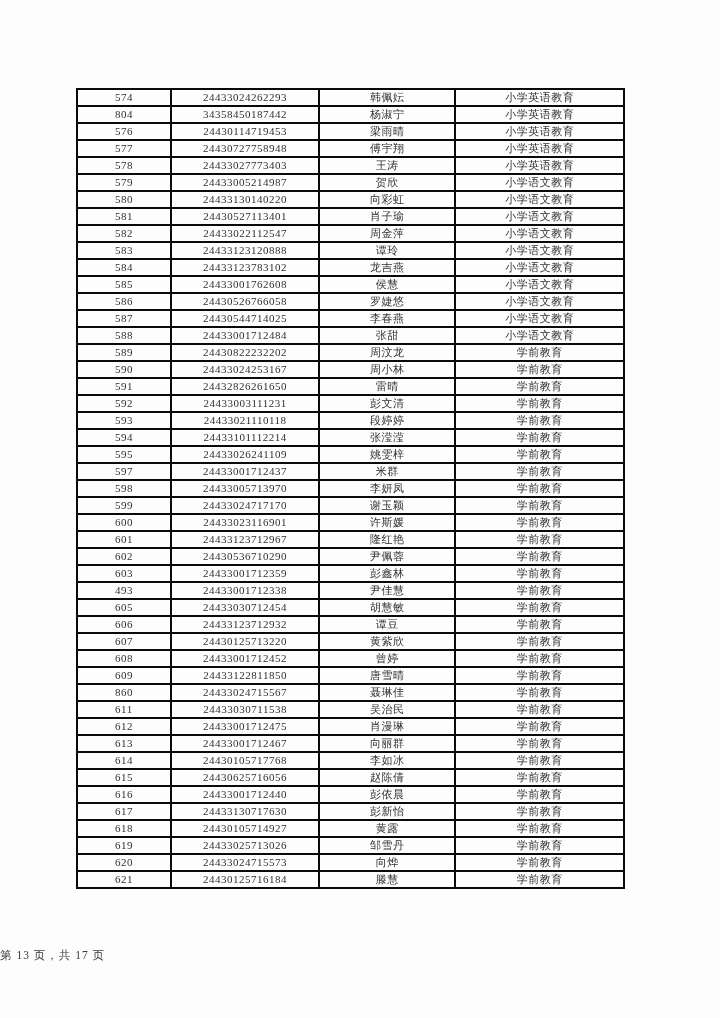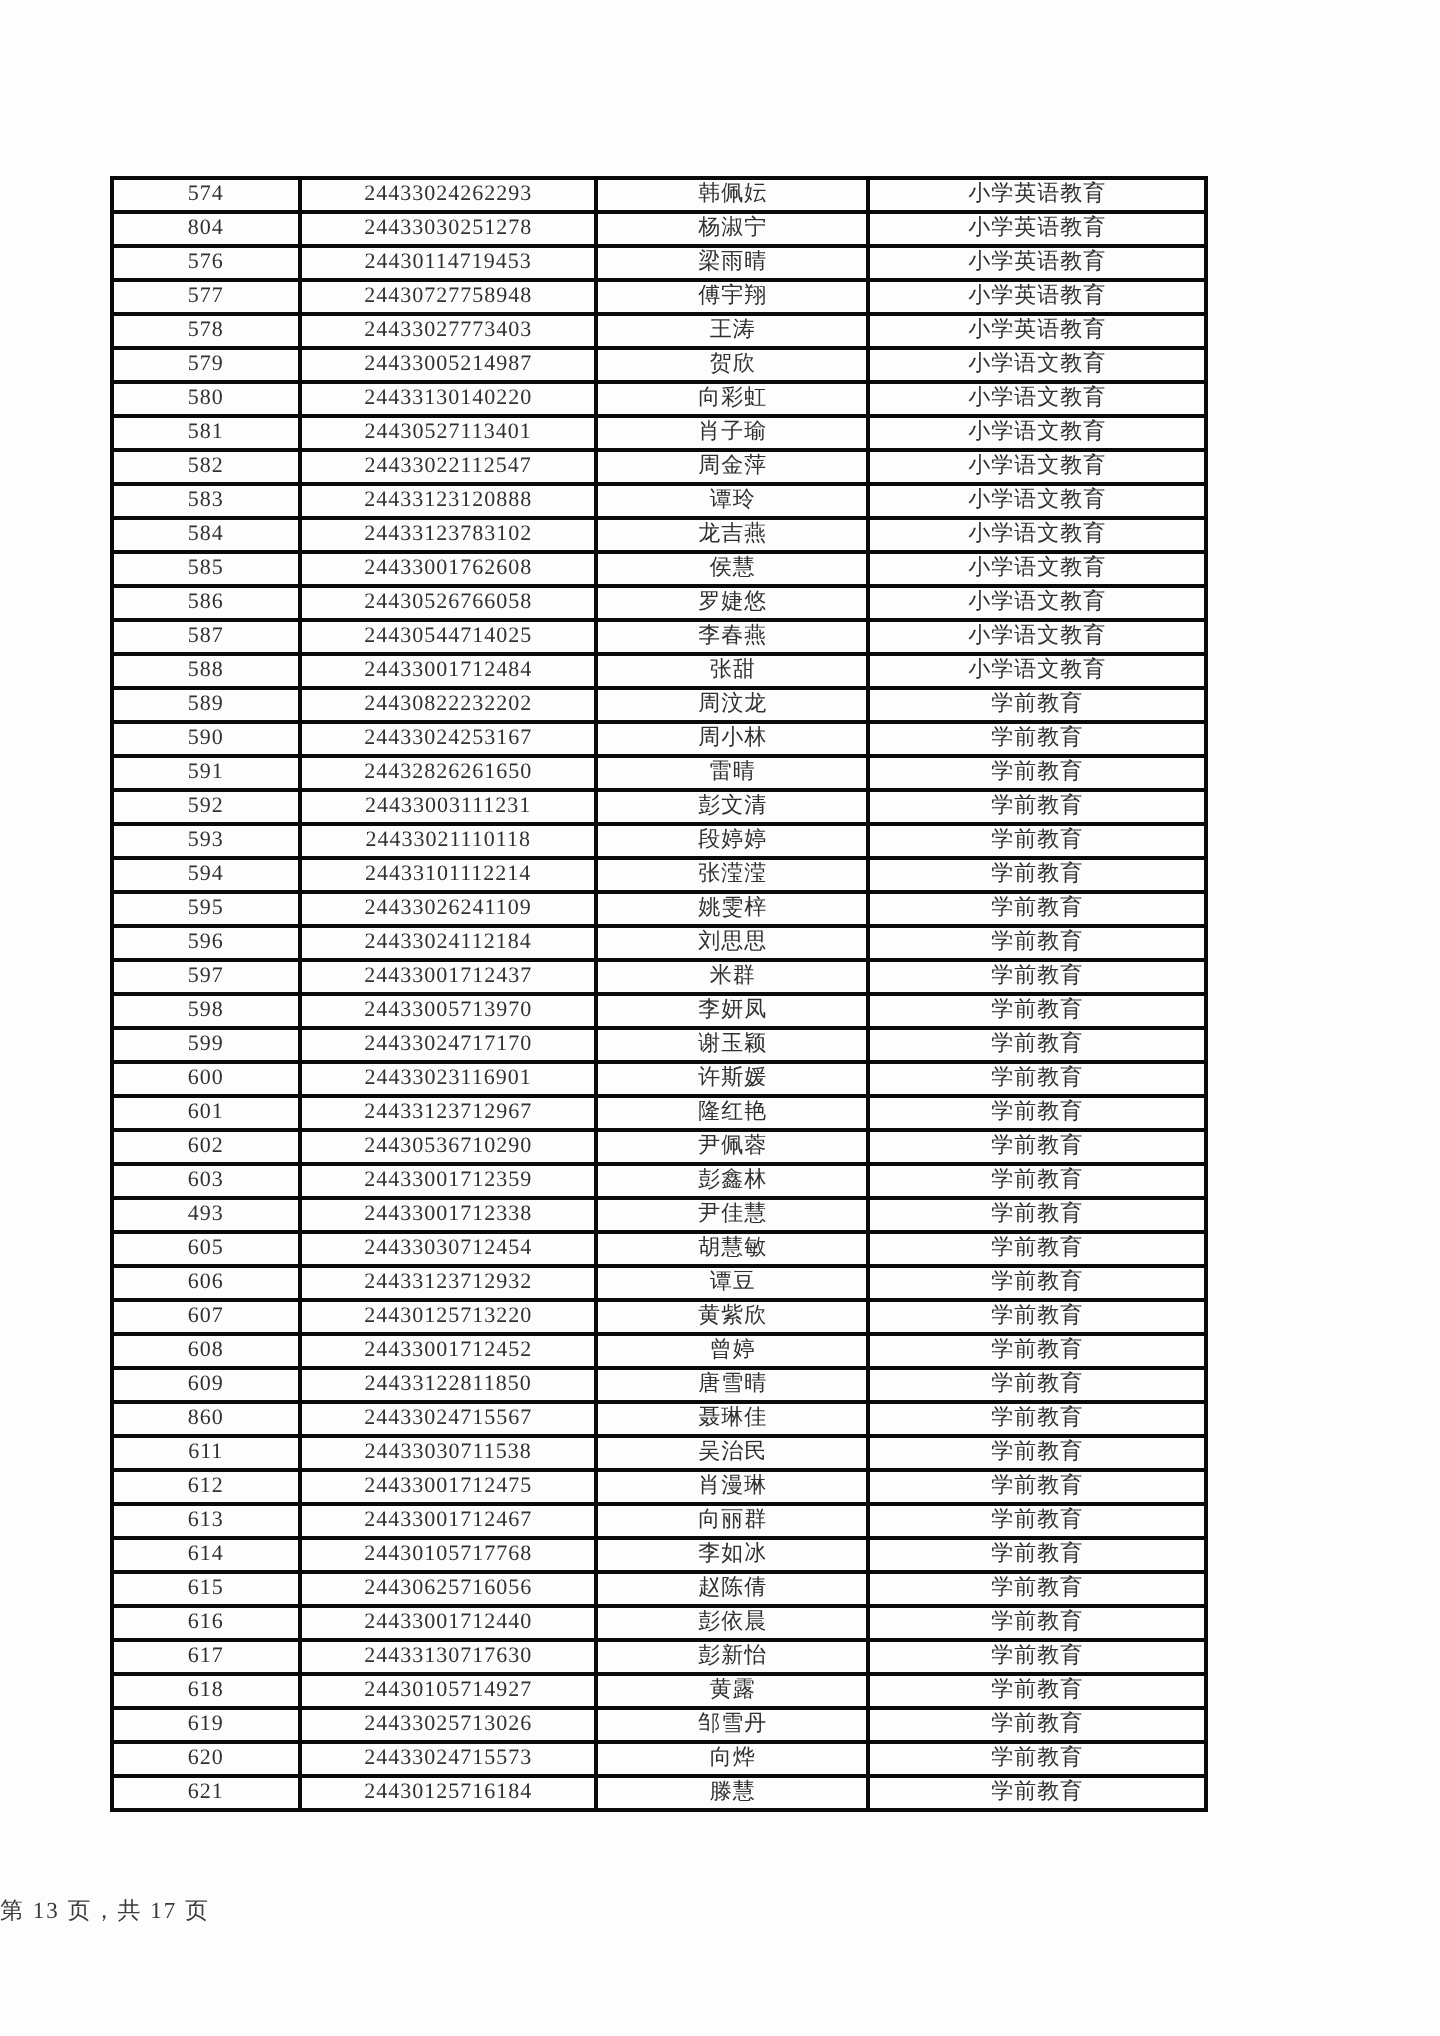--- a/index.html
+++ b/index.html
@@ -12,21 +12,21 @@
     overflow: hidden;
   }
   .page {
     position: absolute;
     top: 0; left: 0;
     width: 720px; height: 1018px;
     background: #fdfdfd;
   }
   table.roster {
     position: absolute;
-    left: 55px;
+    left: 76px;
     top: 88px;
     width: 549px;
     border-collapse: collapse;
     table-layout: fixed;
   }
   table.roster td {
     border: 2px solid #0a0a0a;
     height: 15.3px;
     padding: 0;
     text-align: center;
@@ -61,21 +61,21 @@
   <table class="roster">
     <tbody>
         <tr>
           <td class="col-serial">574</td>
           <td class="col-id">24433024262293</td>
           <td class="col-name">韩佩妘</td>
           <td class="col-major">小学英语教育</td>
         </tr>
         <tr>
           <td class="col-serial">804</td>
-          <td class="col-id">24433030251278</td>
+          <td class="col-id">34358450187442</td>
           <td class="col-name">杨淑宁</td>
           <td class="col-major">小学英语教育</td>
         </tr>
         <tr>
           <td class="col-serial">576</td>
           <td class="col-id">24430114719453</td>
           <td class="col-name">梁雨晴</td>
           <td class="col-major">小学英语教育</td>
         </tr>
         <tr>
@@ -186,26 +186,20 @@
           <td class="col-name">张滢滢</td>
           <td class="col-major">学前教育</td>
         </tr>
         <tr>
           <td class="col-serial">595</td>
           <td class="col-id">24433026241109</td>
           <td class="col-name">姚雯梓</td>
           <td class="col-major">学前教育</td>
         </tr>
         <tr>
-          <td class="col-serial">596</td>
-          <td class="col-id">24433024112184</td>
-          <td class="col-name">刘思思</td>
-          <td class="col-major">学前教育</td>
-        </tr>
-        <tr>
           <td class="col-serial">597</td>
           <td class="col-id">24433001712437</td>
           <td class="col-name">米群</td>
           <td class="col-major">学前教育</td>
         </tr>
         <tr>
           <td class="col-serial">598</td>
           <td class="col-id">24433005713970</td>
           <td class="col-name">李妍凤</td>
           <td class="col-major">学前教育</td>

